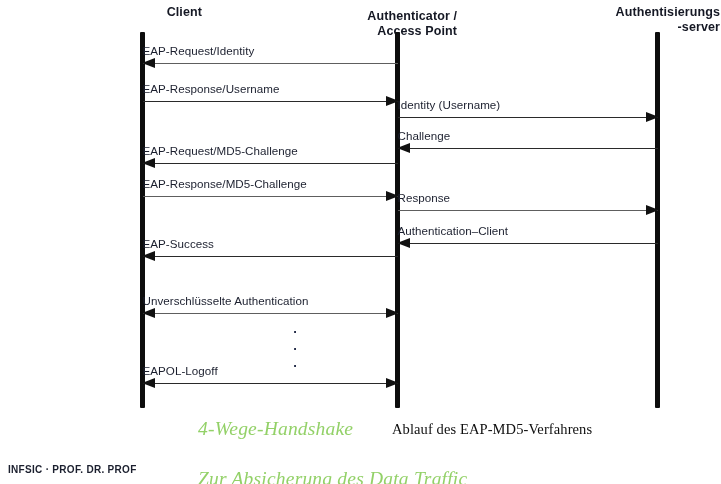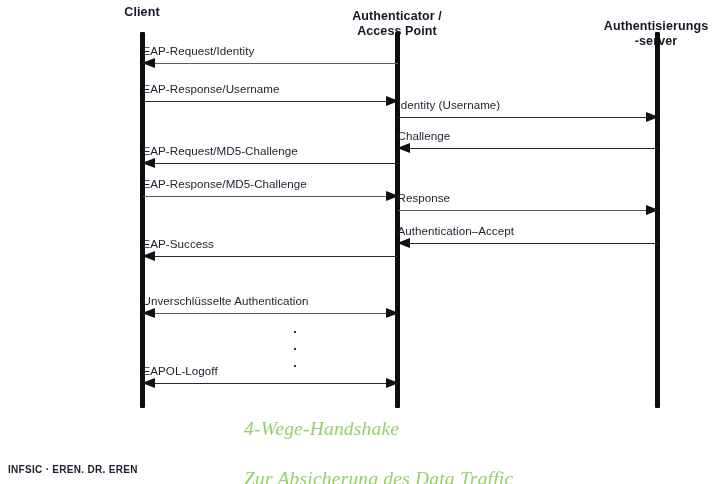--- a/index.html
+++ b/index.html
@@ -19,32 +19,32 @@
   #stage {
     position: absolute;
     left: 0; top: 0;
     width: 721px;
     height: 484px;
   }
 
   
   .actor-label {
     position: absolute;
-    text-align: center;
+    text-align: right;
     font-family: "Liberation Sans", sans-serif;
     font-weight: bold;
     font-size: 12.5px;
     line-height: 15px;
     color: #151824;
     white-space: pre-line;
     letter-spacing: 0.1px;
   }
   #actor-0 { left: 82px;  top: 5px;  width: 120px; }
   #actor-1 { left: 337px; top: 9px;  width: 120px; }
-  #actor-2 { left: 592px; top: 19px;  width: 128px; }
+  #actor-2 { left: 592px; top: 5px;  width: 128px; }
 
   
   .lifeline {
     position: absolute;
     width: 5px;
     background: #0d0d0d;
     border-radius: 1px;
   }
   #lifeline-0 { left: 140px; top: 32px; height: 376px; }
   #lifeline-1 { left: 395px; top: 32px; height: 376px; }
@@ -108,21 +108,20 @@
 
   
   .cap-green {
     position: absolute;
     font-family: "Liberation Serif", serif;
     font-style: italic;
     font-size: 19.5px;
     color: #93d168;
     white-space: nowrap;
     letter-spacing: 0.2px;
-    margin-left: 46px;
   }
   #cap-green-1 { left: 198px; top: 418px; }
   #cap-green-2 { left: 198px; top: 468px; font-style: italic; }
 
   .cap-black {
     position: absolute;
     font-family: "Liberation Serif", serif;
     font-size: 14.5px;
     color: #0e0e0e;
     white-space: nowrap;
@@ -190,21 +189,21 @@
         <div class="caption">EAP-Response/MD5-Challenge</div>
       </div>
       <div class="msg gray" style="left: 397.5px; width: 260px; top: 210px;">
         <div class="shaft"></div>
         <div class="head right"></div>
         <div class="caption">Response</div>
       </div>
       <div class="msg" style="left: 397.5px; width: 260px; top: 243px;">
         <div class="shaft"></div>
         <div class="head left"></div>
-        <div class="caption">Authentication–Accept</div>
+        <div class="caption">Authentication–Client</div>
       </div>
       <div class="msg" style="left: 142.5px; width: 255px; top: 256px;">
         <div class="shaft"></div>
         <div class="head left"></div>
         <div class="caption">EAP-Success</div>
       </div>
       <div class="msg gray" style="left: 142.5px; width: 255px; top: 313px;">
         <div class="shaft"></div>
         <div class="head left"></div>
         <div class="head right"></div>
@@ -219,16 +218,17 @@
     </div>
 
   <div class="dots" id="continuation-dots" style="left:245px; top:320px; width:100px;">
       <span>.</span>
       <span>.</span>
       <span>.</span>
     </div>
 
   <div class="cap-green" id="cap-green-1">4-Wege-Handshake</div>
   <div class="cap-green" id="cap-green-2">Zur Absicherung des Data Traffic</div>
-
-  <div id="footer">INFSIC · EREN. DR. EREN</div>
+  <div class="cap-black" id="cap-black-1">Ablauf des EAP-MD5-Verfahrens</div>
+
+  <div id="footer">INFSIC · PROF. DR. PROF</div>
 
 </div>
 
 </body></html>

